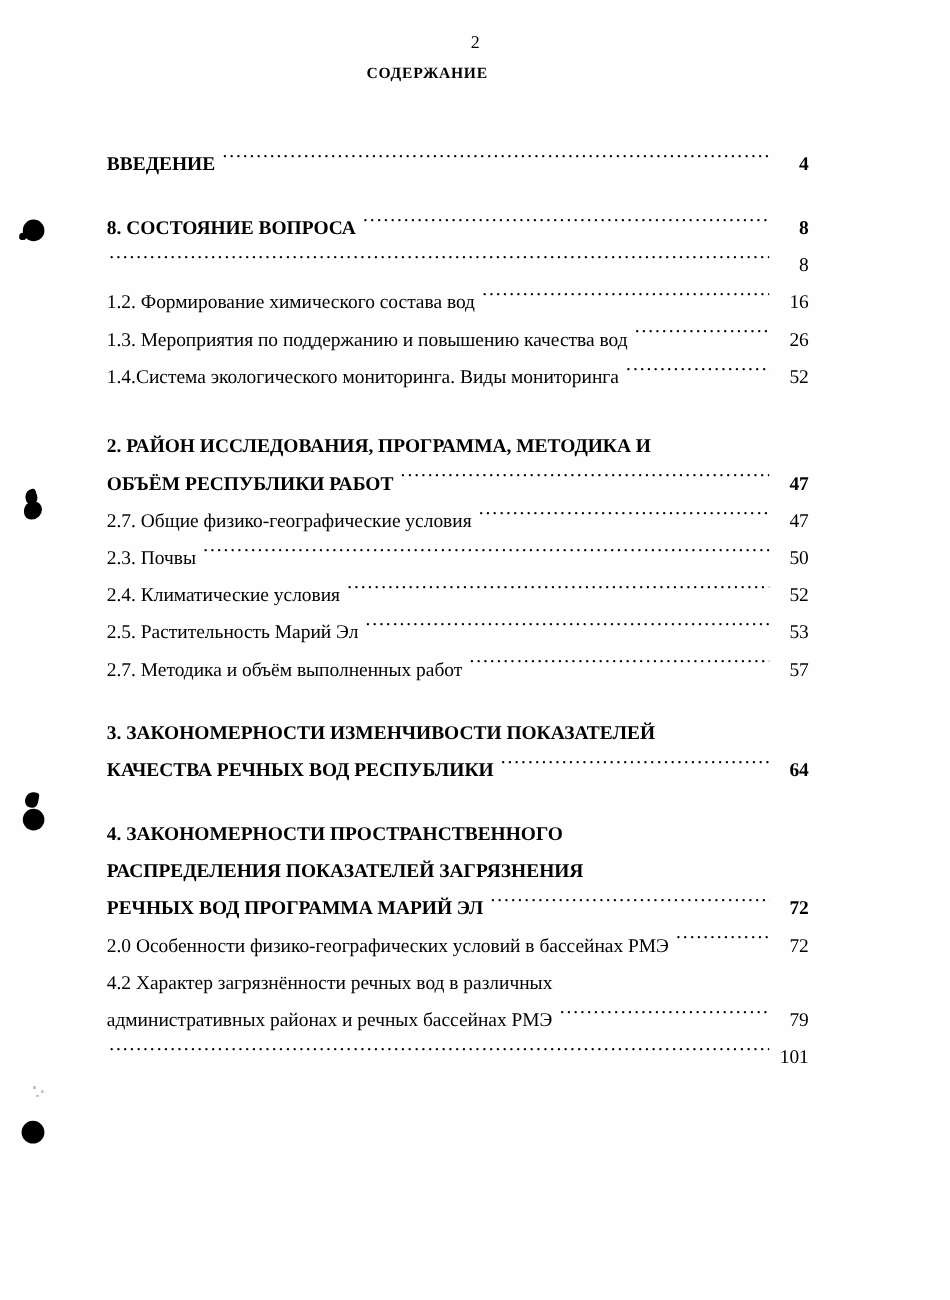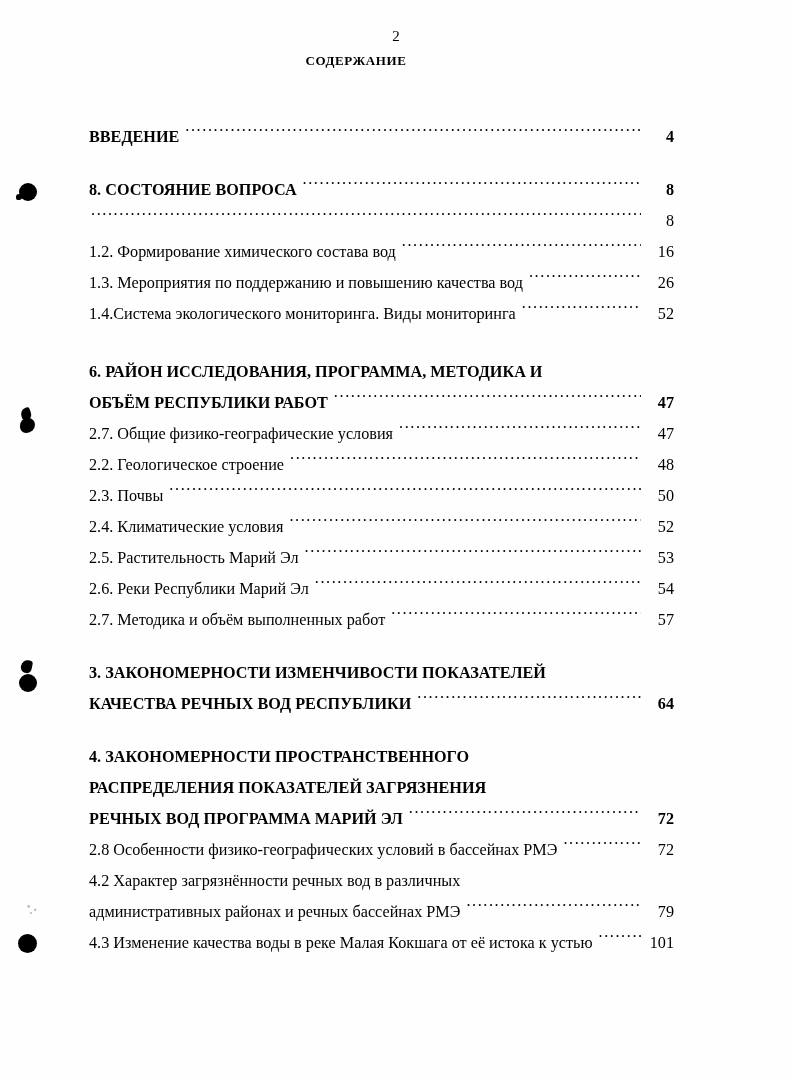--- a/index.html
+++ b/index.html
@@ -175,58 +175,48 @@
         <span class="e-dots"></span>
         <span class="e-page">26</span>
       </div>
       <div class="toc-entry">
         <span class="e-label">1.4.Система экологического мониторинга. Виды мониторинга</span>
         <span class="e-dots"></span>
         <span class="e-page">52</span>
       </div>
       <div class="gap-lg"></div>
       <div class="toc-entry bold cont">
-        <span class="e-label">6. РАЙОН ИССЛЕДОВАНИЯ, ПРОГРАММА, МЕТОДИКА И</span>
+        <span class="e-label">2. РАЙОН ИССЛЕДОВАНИЯ, ПРОГРАММА, МЕТОДИКА И</span>
       </div>
       <div class="toc-entry bold">
         <span class="e-label">ОБЪЁМ РЕСПУБЛИКИ РАБОТ</span>
         <span class="e-dots"></span>
         <span class="e-page">47</span>
       </div>
       <div class="toc-entry">
         <span class="e-label">2.7. Общие физико-географические условия</span>
         <span class="e-dots"></span>
         <span class="e-page">47</span>
       </div>
       <div class="toc-entry">
-        <span class="e-label">2.2. Геологическое строение</span>
-        <span class="e-dots"></span>
-        <span class="e-page">48</span>
-      </div>
-      <div class="toc-entry">
         <span class="e-label">2.3. Почвы</span>
         <span class="e-dots"></span>
         <span class="e-page">50</span>
       </div>
       <div class="toc-entry">
         <span class="e-label">2.4. Климатические условия</span>
         <span class="e-dots"></span>
         <span class="e-page">52</span>
       </div>
       <div class="toc-entry">
         <span class="e-label">2.5. Растительность Марий Эл</span>
         <span class="e-dots"></span>
         <span class="e-page">53</span>
       </div>
       <div class="toc-entry">
-        <span class="e-label">2.6. Реки Республики Марий Эл</span>
-        <span class="e-dots"></span>
-        <span class="e-page">54</span>
-      </div>
-      <div class="toc-entry">
         <span class="e-label">2.7. Методика и объём выполненных работ</span>
         <span class="e-dots"></span>
         <span class="e-page">57</span>
       </div>
       <div class="gap-md"></div>
       <div class="toc-entry bold cont">
         <span class="e-label">3. ЗАКОНОМЕРНОСТИ ИЗМЕНЧИВОСТИ ПОКАЗАТЕЛЕЙ</span>
       </div>
       <div class="toc-entry bold">
         <span class="e-label">КАЧЕСТВА РЕЧНЫХ ВОД РЕСПУБЛИКИ</span>
@@ -239,34 +229,33 @@
       </div>
       <div class="toc-entry bold cont">
         <span class="e-label">РАСПРЕДЕЛЕНИЯ ПОКАЗАТЕЛЕЙ ЗАГРЯЗНЕНИЯ</span>
       </div>
       <div class="toc-entry bold">
         <span class="e-label">РЕЧНЫХ ВОД ПРОГРАММА МАРИЙ ЭЛ</span>
         <span class="e-dots"></span>
         <span class="e-page">72</span>
       </div>
       <div class="toc-entry">
-        <span class="e-label">2.8 Особенности физико-географических условий в бассейнах РМЭ</span>
+        <span class="e-label">2.0 Особенности физико-географических условий в бассейнах РМЭ</span>
         <span class="e-dots"></span>
         <span class="e-page">72</span>
       </div>
       <div class="toc-entry cont">
         <span class="e-label">4.2 Характер загрязнённости речных вод в различных</span>
       </div>
       <div class="toc-entry">
         <span class="e-label">административных районах и речных бассейнах РМЭ</span>
         <span class="e-dots"></span>
         <span class="e-page">79</span>
       </div>
       <div class="toc-entry">
-        <span class="e-label">4.3 Изменение качества воды в реке Малая Кокшага от её истока к устью</span>
         <span class="e-dots"></span>
         <span class="e-page">101</span>
       </div>
     </div>
 
   <div class="artifact a1"></div>
   <div class="artifact a2"></div>
   <div class="artifact a3"></div>
   <div class="smudge"></div>
   <div class="artifact a4"></div>

